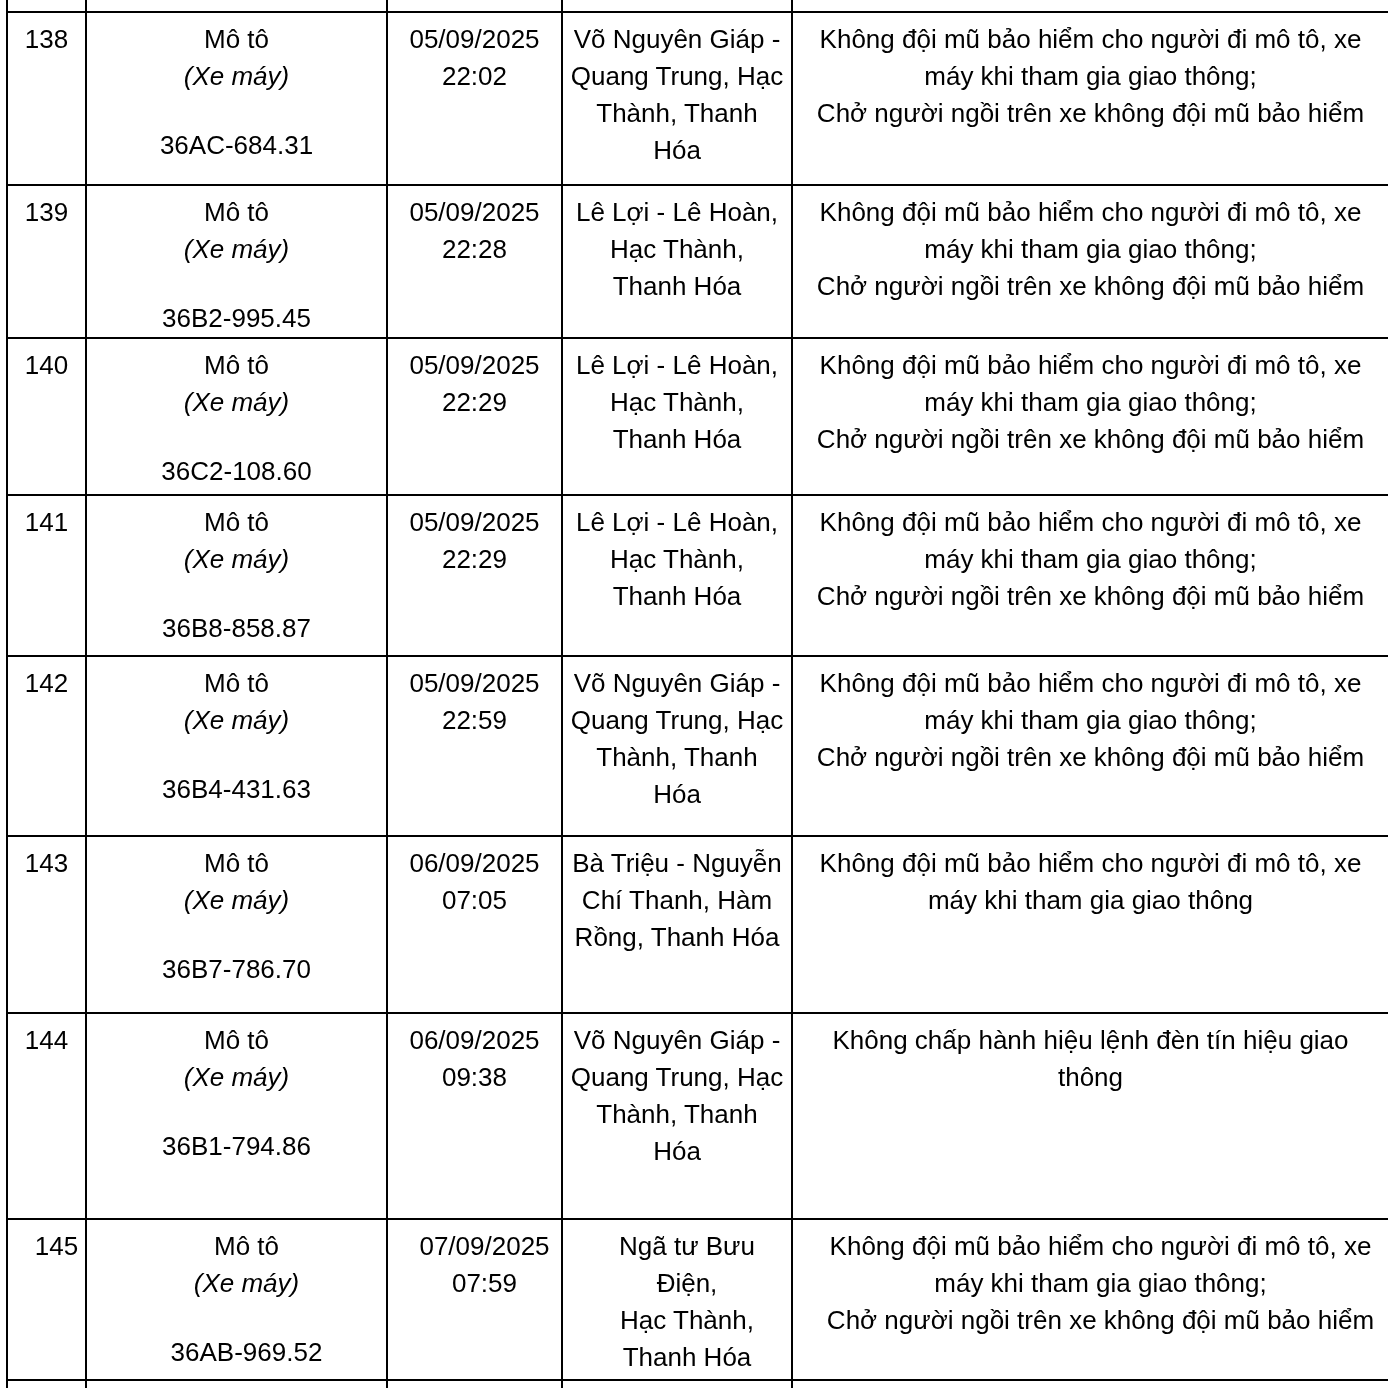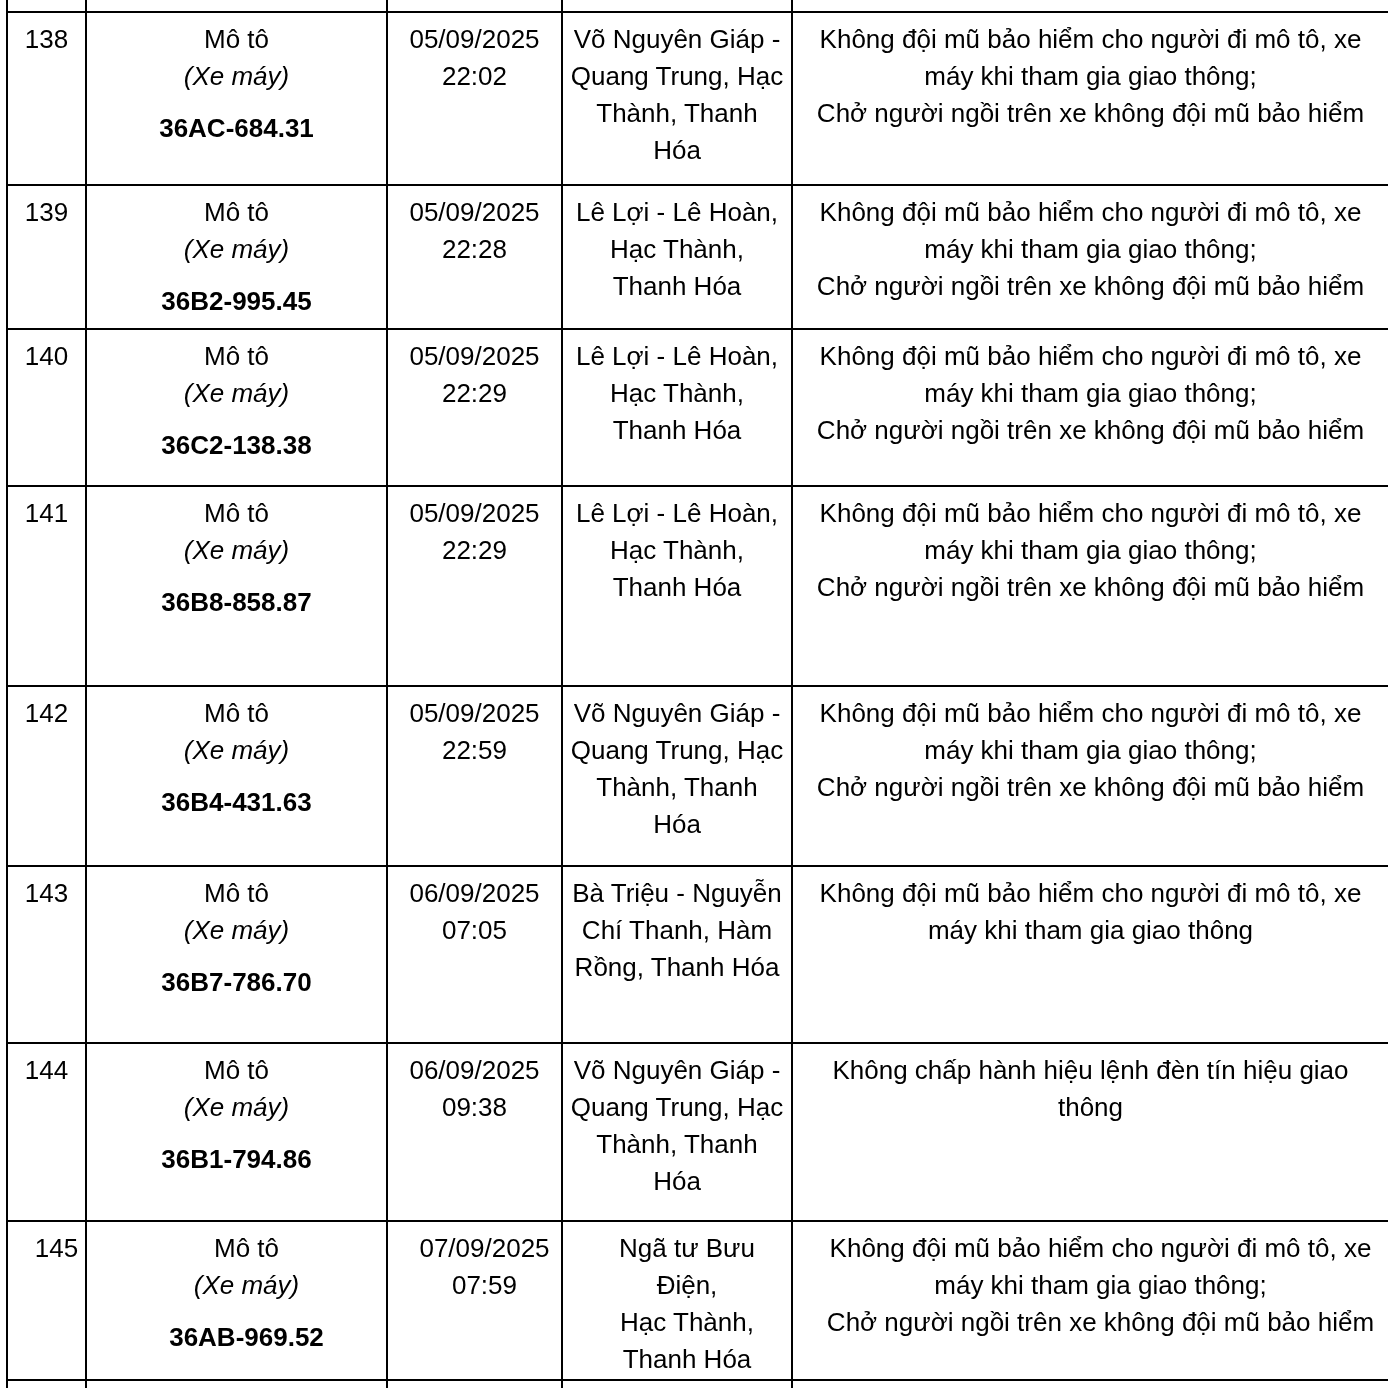--- a/index.html
+++ b/index.html
@@ -35,21 +35,21 @@
   }
   tr.partial-top td {
     border-top: 0;
     padding: 0;
   }
   tr.partial-top { height: 12px; }
   tr.page-end td { border-bottom-width: 3px; padding-left: 26px; }
   td.c-vio { padding: 8px 10px 0 10px; margin-left: 12px; }
   .vline { }
   .italic { font-style: italic; }
-  .plate { margin-top: 15px; font-weight: bold; }
+  .plate { margin-top: 32px; }
   
   table.fragment {
     position: absolute;
     left: 6px;
     top: 1379px;
     width: 1382px;
     border-collapse: collapse;
     table-layout: fixed;
   }
   table.fragment td {
@@ -129,38 +129,38 @@
             <div class="vline">Chở người ngồi trên xe không đội mũ bảo hiểm</div>
           </td>
         </tr>
         <tr style="height: 157px; border-radius: 18px;">
           <td class="c-no">
             <div class="vline">140</div>
           </td>
           <td class="c-vehicle">
             <div class="vline">Mô tô</div>
             <div class="vline italic">(Xe máy)</div>
-            <div class="vline plate">36C2-138.38</div>
+            <div class="vline plate">36C2-108.60</div>
           </td>
           <td class="c-date">
             <div class="vline">05/09/2025</div>
             <div class="vline">22:29</div>
           </td>
           <td class="c-loc">
             <div class="vline">Lê Lợi - Lê Hoàn,</div>
             <div class="vline">Hạc Thành,</div>
             <div class="vline">Thanh Hóa</div>
           </td>
           <td class="c-vio">
             <div class="vline">Không đội mũ bảo hiểm cho người đi mô tô, xe</div>
             <div class="vline">máy khi tham gia giao thông;</div>
             <div class="vline">Chở người ngồi trên xe không đội mũ bảo hiểm</div>
           </td>
         </tr>
-        <tr style="height: 200px;">
+        <tr style="height: 161px;">
           <td class="c-no">
             <div class="vline">141</div>
           </td>
           <td class="c-vehicle">
             <div class="vline">Mô tô</div>
             <div class="vline italic">(Xe máy)</div>
             <div class="vline plate">36B8-858.87</div>
           </td>
           <td class="c-date">
             <div class="vline">05/09/2025</div>
@@ -218,21 +218,21 @@
           <td class="c-loc">
             <div class="vline">Bà Triệu - Nguyễn</div>
             <div class="vline">Chí Thanh, Hàm</div>
             <div class="vline">Rồng, Thanh Hóa</div>
           </td>
           <td class="c-vio">
             <div class="vline">Không đội mũ bảo hiểm cho người đi mô tô, xe</div>
             <div class="vline">máy khi tham gia giao thông</div>
           </td>
         </tr>
-        <tr style="height: 178px;">
+        <tr style="height: 206px;">
           <td class="c-no">
             <div class="vline">144</div>
           </td>
           <td class="c-vehicle">
             <div class="vline">Mô tô</div>
             <div class="vline italic">(Xe máy)</div>
             <div class="vline plate">36B1-794.86</div>
           </td>
           <td class="c-date">
             <div class="vline">06/09/2025</div>

